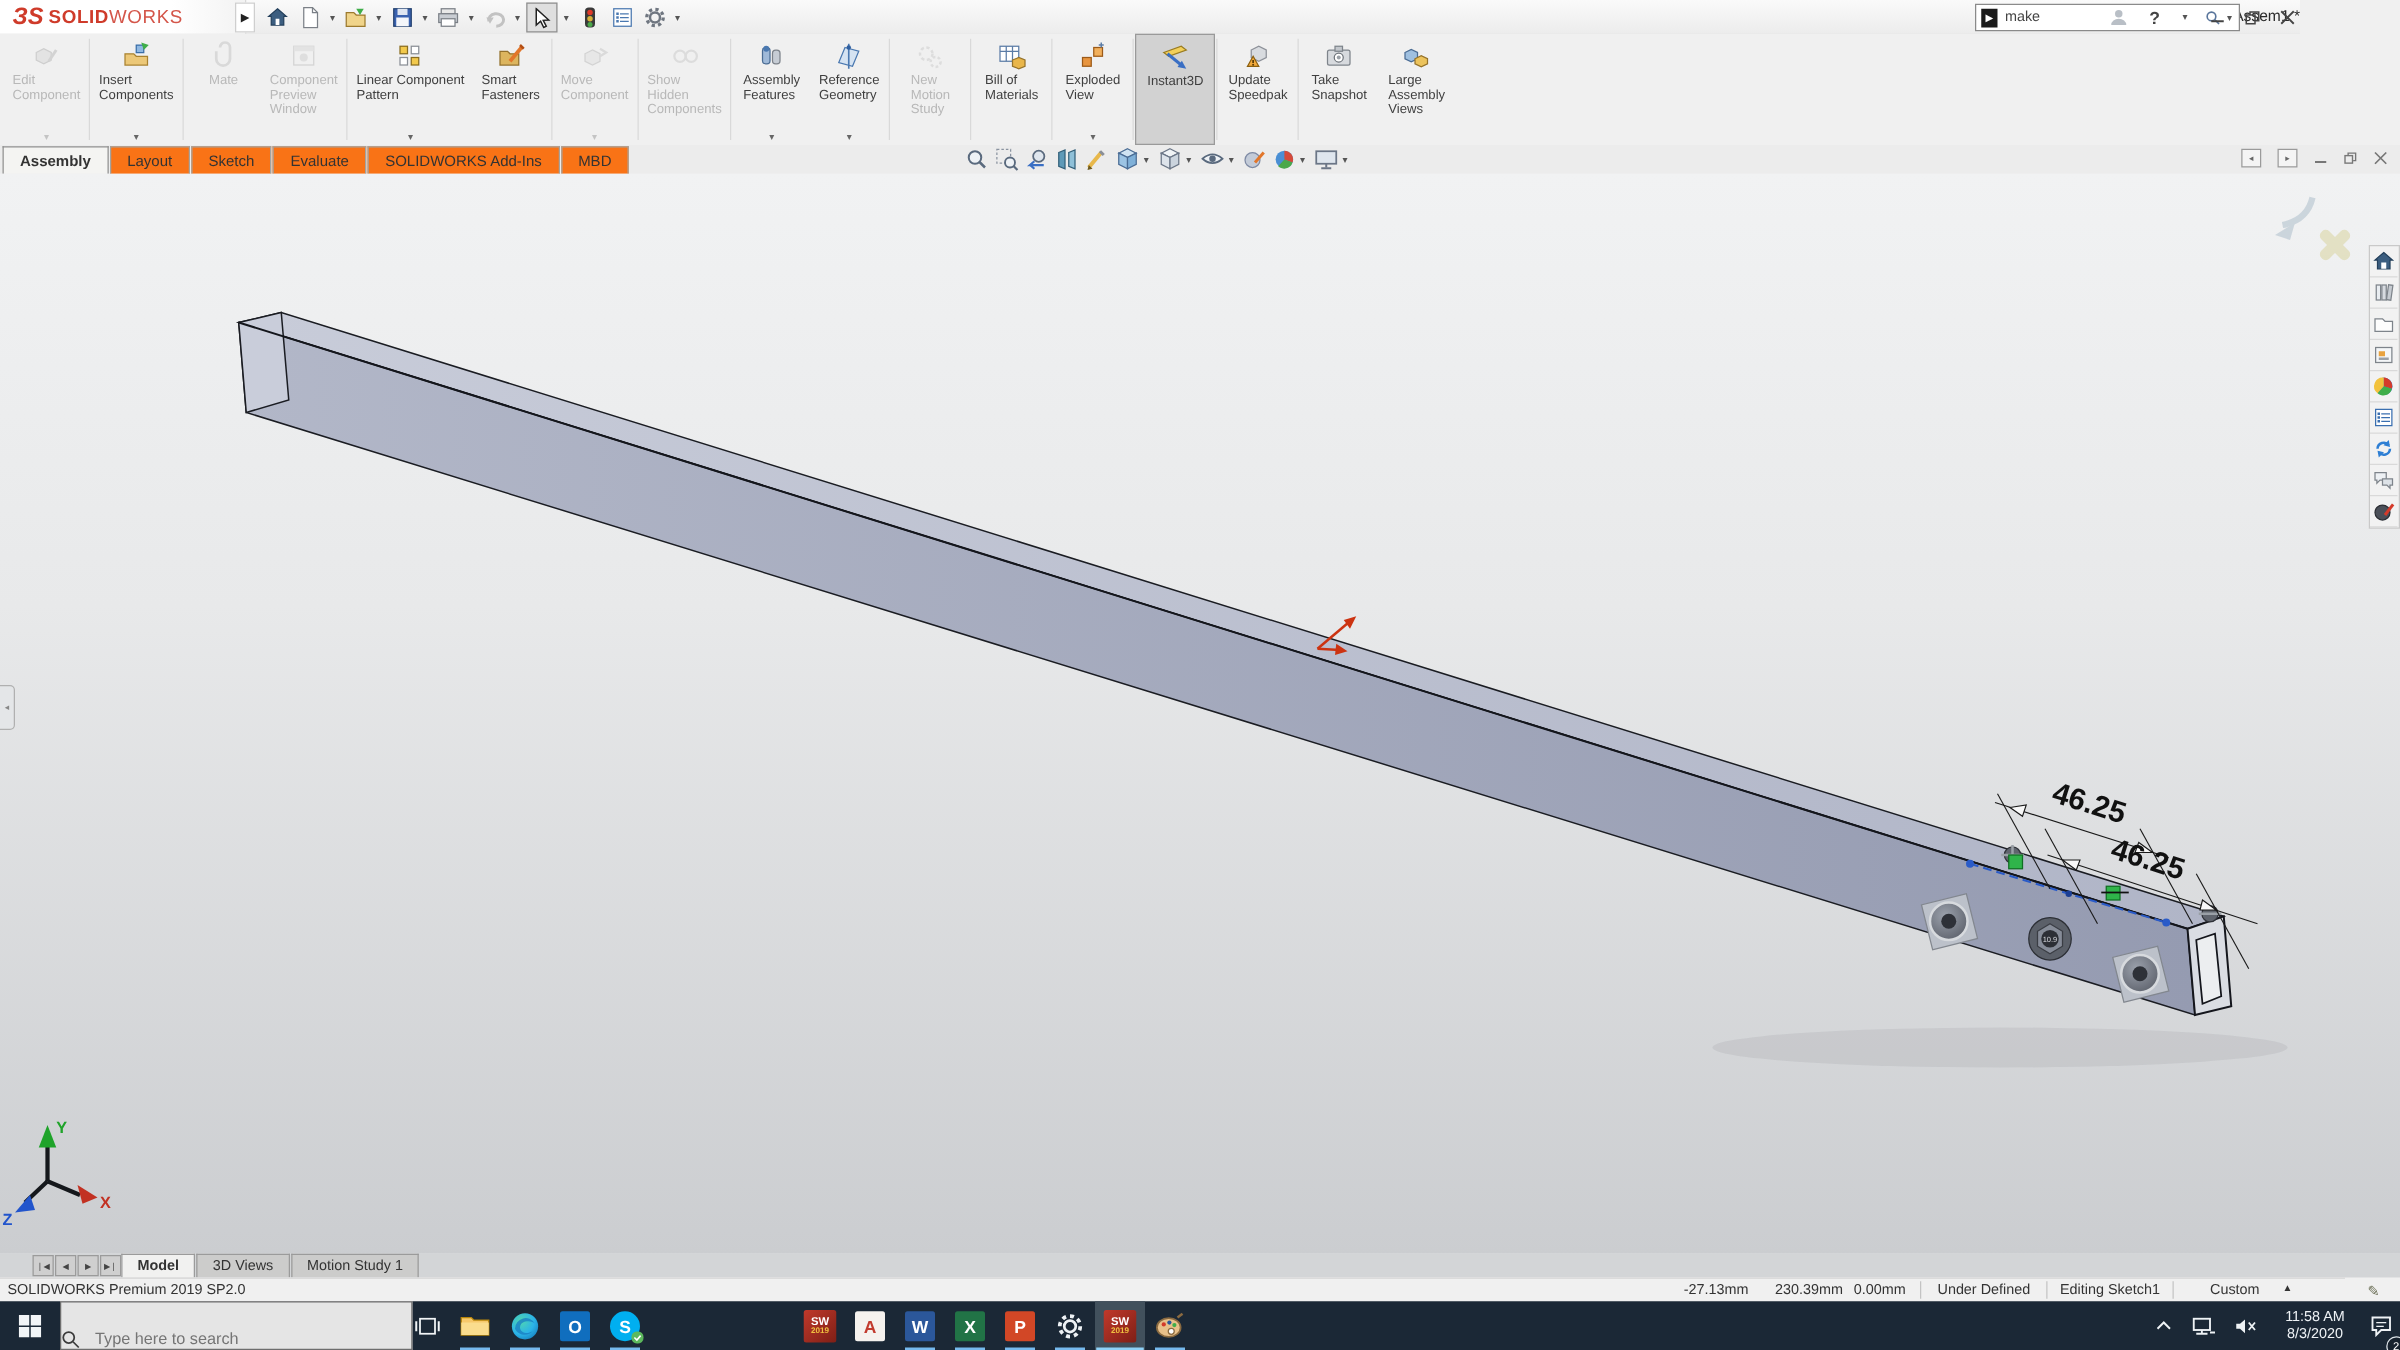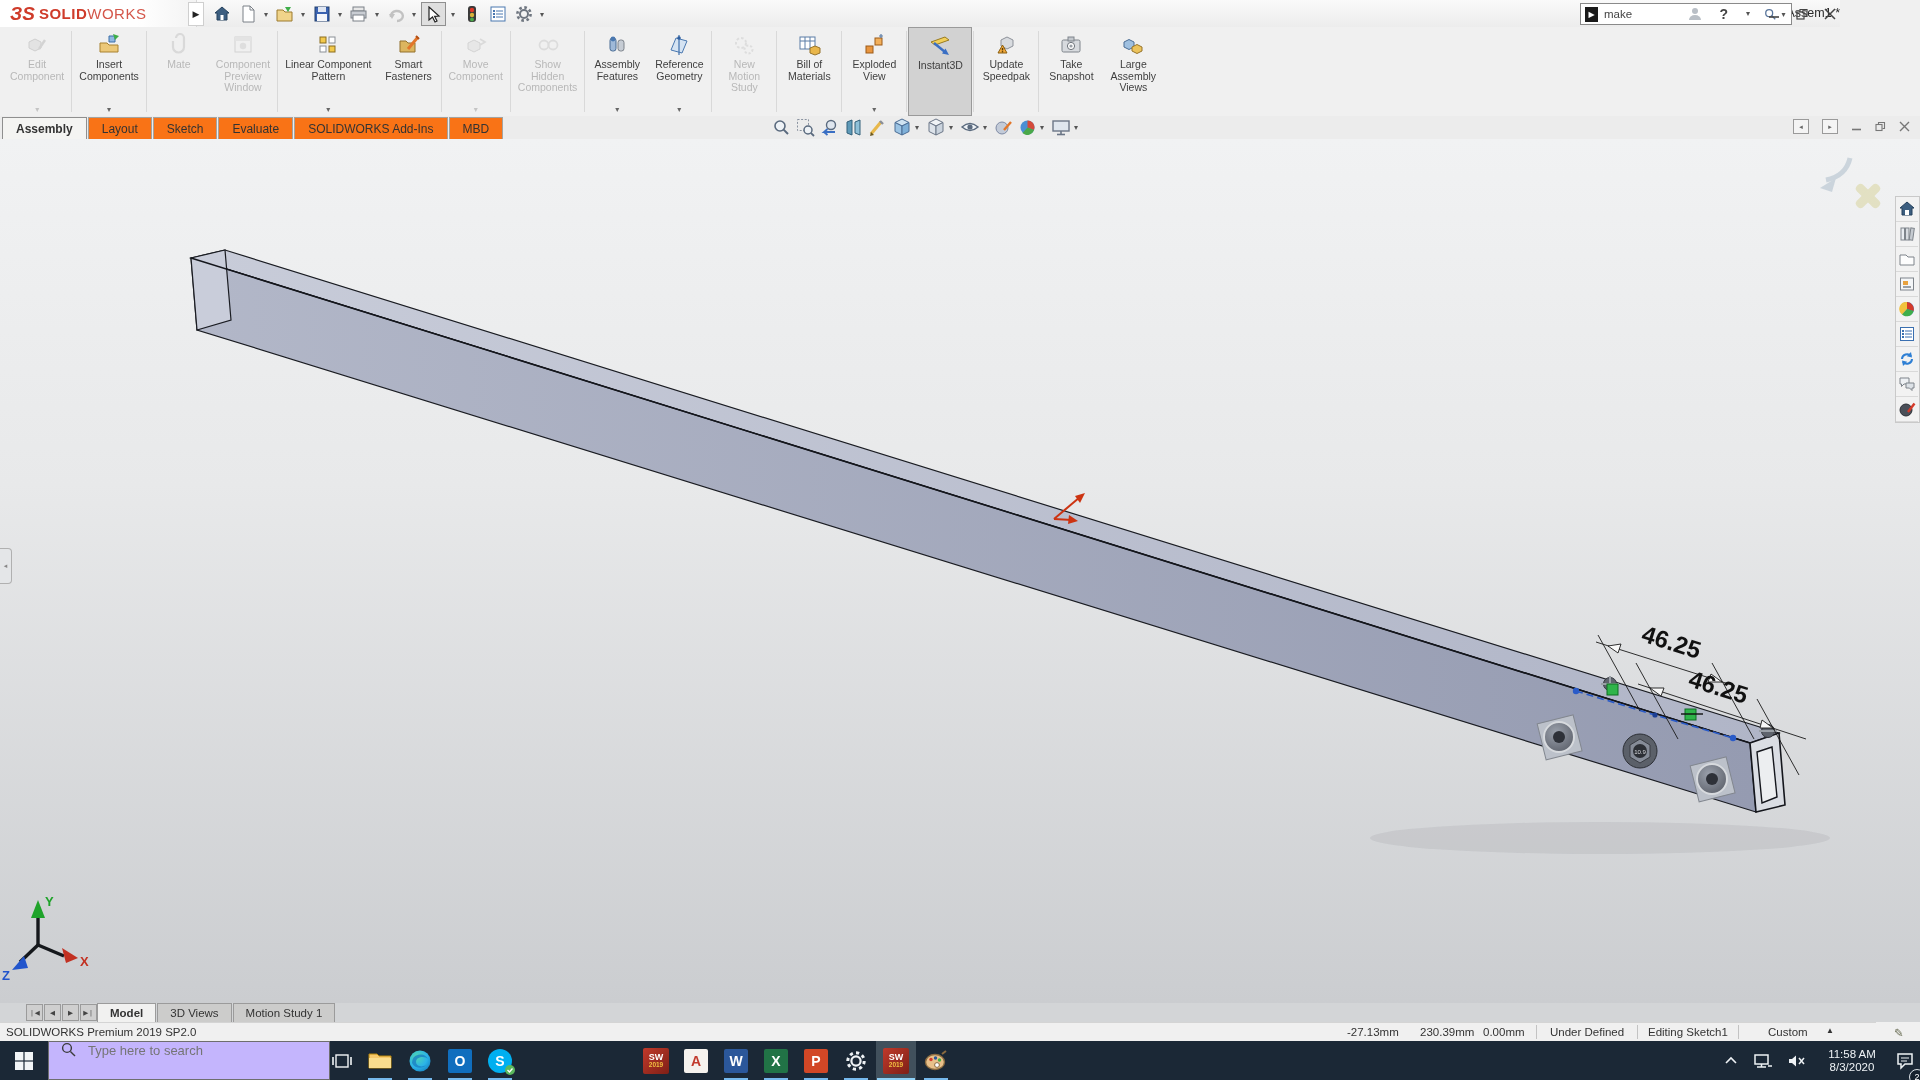--- a/index.html
+++ b/index.html
@@ -22,21 +22,21 @@
   .doctitle{position:absolute;left:0;right:0;top:6px;text-align:right;font-size:12.5px;color:#2b2b2b}
   .twsearch{position:absolute;left:1580px;top:3px;width:202px;height:20px;background:#fff;border:1px solid #8a8a8a;
             display:flex;align-items:center;padding:0 4px;gap:4px}
   .twsearch input{flex:1;border:none;outline:none;font-size:11.5px;color:#444;background:transparent;font-family:"Liberation Sans",sans-serif}
   .swsicon{width:15px;height:15px;background:#1a1a1a;color:#fff;font-size:8px;display:flex;align-items:center;justify-content:center}
   .winbtns{position:absolute;right:4px;top:0;height:27px;display:flex;align-items:center;gap:16px;color:#444}
   
   .ribbon{position:absolute;top:27px;left:0;width:1920px;height:89px;background:#f0f0f0;display:flex;align-items:stretch;padding-left:4px}
   .rbtn{display:flex;flex-direction:column;align-items:center;padding:5px 6px 2px;gap:1px;min-width:50px}
   .rbtn .ric{height:26px;display:flex;align-items:center;justify-content:center}
-  .rbl{font-size:10.5px;line-height:11.5px;text-align:center;white-space:pre-line;color:#3f3f3f}
+  .rbl{font-size:10.5px;line-height:11.5px;white-space:pre-line;color:#3f3f3f}
   .rbtn.dis .rbl{color:#b8b8b8}
   .rbtn.dis svg{opacity:.35;filter:grayscale(1)}
   .rcaret{font-size:8px;color:#666;margin-top:auto}
   .rbtn.dis .rcaret{color:#c4c4c4}
   .rbtn.active{background:#d2d2d2;border:1px solid #9a9a9a}
   .rsep{width:1px;background:#d9d9d9;margin:4px 1px}
   
   .tabrow{position:absolute;top:116px;left:0;width:1920px;height:23px;background:#ececec}
   .ctabs{display:flex;height:23px;align-items:flex-end;padding-left:2px}
   .ctab{height:21px;display:flex;align-items:center;padding:0 13px;font-size:12px;color:#333;
@@ -62,22 +62,22 @@
   .btab{height:18px;display:flex;align-items:center;padding:0 12px;font-size:11.5px;background:#cccccb;border:1px solid #9b9b9b;border-bottom:none;margin-right:1px}
   .btab.active{background:#f1f1f0;font-weight:bold}
   .btab:first-of-type{margin-left:8px}
   
   .statusbar{position:absolute;top:1022px;left:0;width:1876px;height:19px;background:#f0f0f0;border-top:1px solid #d4d4d4;font-size:11.5px;color:#333}
   .statusbar span{position:absolute;top:3px}
   .ssep{position:absolute;top:2px;width:1px;height:14px;background:#c3c3c3}
   
   .taskbar{position:absolute;top:1041px;left:0;width:1920px;height:39px;background:#1b2836}
   .startbtn{position:absolute;left:0;top:0;width:48px;height:39px;display:flex;align-items:center;justify-content:center}
-  .tsearch{position:absolute;left:48px;top:0;width:282px;height:39px;background:#c4b5fd;border:1px solid #6e6e6e;
-           display:flex;align-items:flex-start;gap:10px;padding-left:12px;box-sizing:border-box}
+  .tsearch{position:absolute;left:48px;top:0;width:282px;height:39px;background:#e5e5e5;border:1px solid #6e6e6e;
+           display:flex;align-items:flex-end;gap:10px;box-sizing:border-box}
   .tsearch input{border:none;outline:none;background:transparent;font-size:13px;color:#4a4a4a;flex:1;font-family:"Liberation Sans",sans-serif}
   .tcell{position:absolute;top:0;width:40px;height:39px;display:flex;align-items:center;justify-content:center}
   .tcell.open::after{content:"";position:absolute;bottom:0;left:8px;right:8px;height:2.5px;background:#76b9ed}
   .tcell.activeapp{background:#41505c}
   .tcell.activeapp::after{content:"";position:absolute;bottom:0;left:1px;right:1px;height:2.5px;background:#8ed1f7}
   .appsq{width:24px;height:24px;border-radius:2px;display:flex;align-items:center;justify-content:center;font-weight:bold;font-size:14px;color:#fff}
   .swcube{width:26px;height:26px;background:linear-gradient(135deg,#c0392b,#7e1f16);border-radius:2px;display:flex;flex-direction:column;
           align-items:center;justify-content:center;line-height:1}
   .swcube .s1{color:#fff;font-size:9px;font-weight:bold}
   .swcube .s2{color:#f0c040;font-size:6.5px;font-weight:bold}

